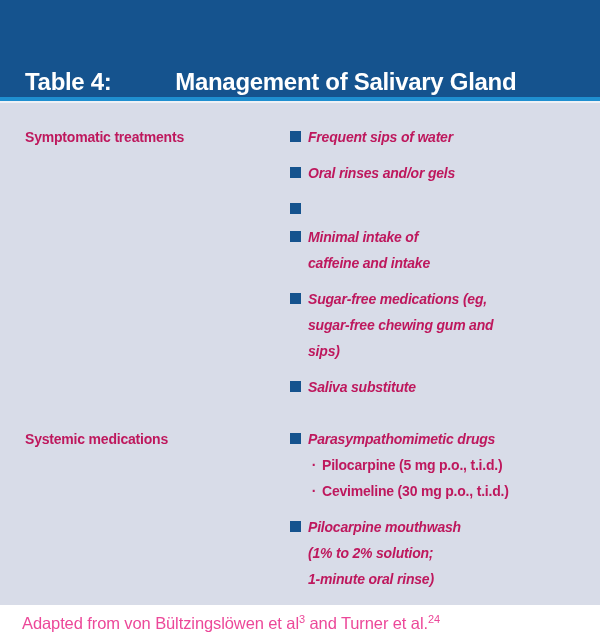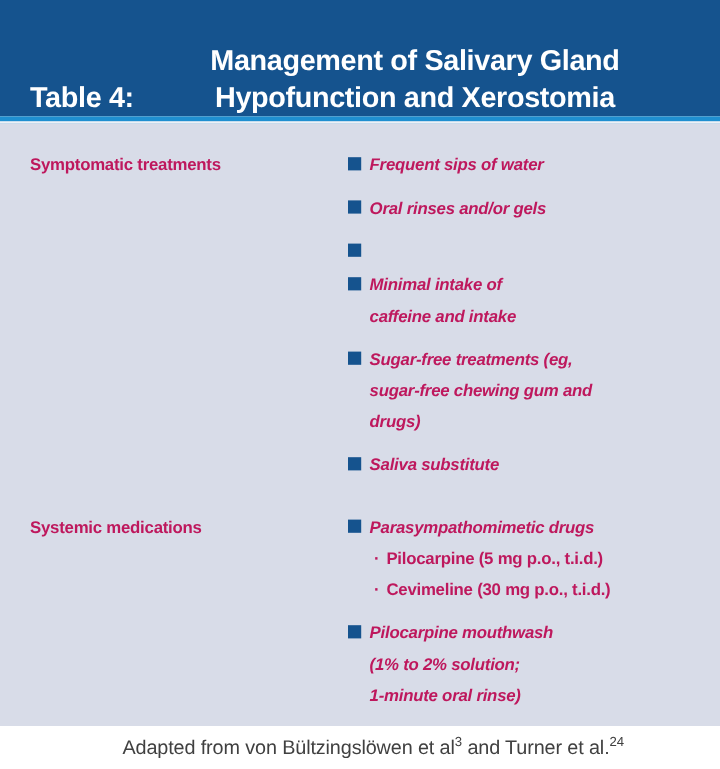--- a/index.html
+++ b/index.html
@@ -90,42 +90,40 @@
   .subitem .dot {
     flex: 0 0 12px;
     width: 12px;
     text-align: center;
     margin-right: 2px;
   }
   
   .footnote {
     height: 34px;
     background: #ffffff;
-    color: #404040;
+    color: #ec4899;
     font-size: 16.5px;
     padding: 9px 0 0 22px;
     letter-spacing: -0.1px;
-    text-align: center;
   }
   .footnote sup {
     font-size: 11px;
     vertical-align: super;
     line-height: 0;
   }
 </style>
 </head>
 <body>
 
 <div class="page">
 
   <div class="table-header">
     <span class="label">Table 4:</span>
     <span class="title-block">
       <span class="title-line">Management of Salivary Gland</span>
-      <span class="title-line">Hypofunction and Xerostomia</span>
     </span>
   </div>
 
   <div class="accent-stripe"></div>
 
   <div class="table-body">
 
     <div class="section">
       <div class="section-label">Symptomatic treatments</div>
       <div class="items">
@@ -147,23 +145,23 @@
         <div class="item">
           <span class="bullet-square"></span>
           <span class="item-text">
             <span class="line">Minimal intake of</span>
             <span class="line">caffeine and intake</span>
           </span>
         </div>
         <div class="item">
           <span class="bullet-square"></span>
           <span class="item-text">
-            <span class="line">Sugar-free treatments (eg,</span>
+            <span class="line">Sugar-free medications (eg,</span>
             <span class="line">sugar-free chewing gum and</span>
-            <span class="line">drugs)</span>
+            <span class="line">sips)</span>
           </span>
         </div>
         <div class="item">
           <span class="bullet-square"></span>
           <span class="item-text">
             <span class="line">Saliva substitute</span>
           </span>
         </div>
       </div>
     </div>

